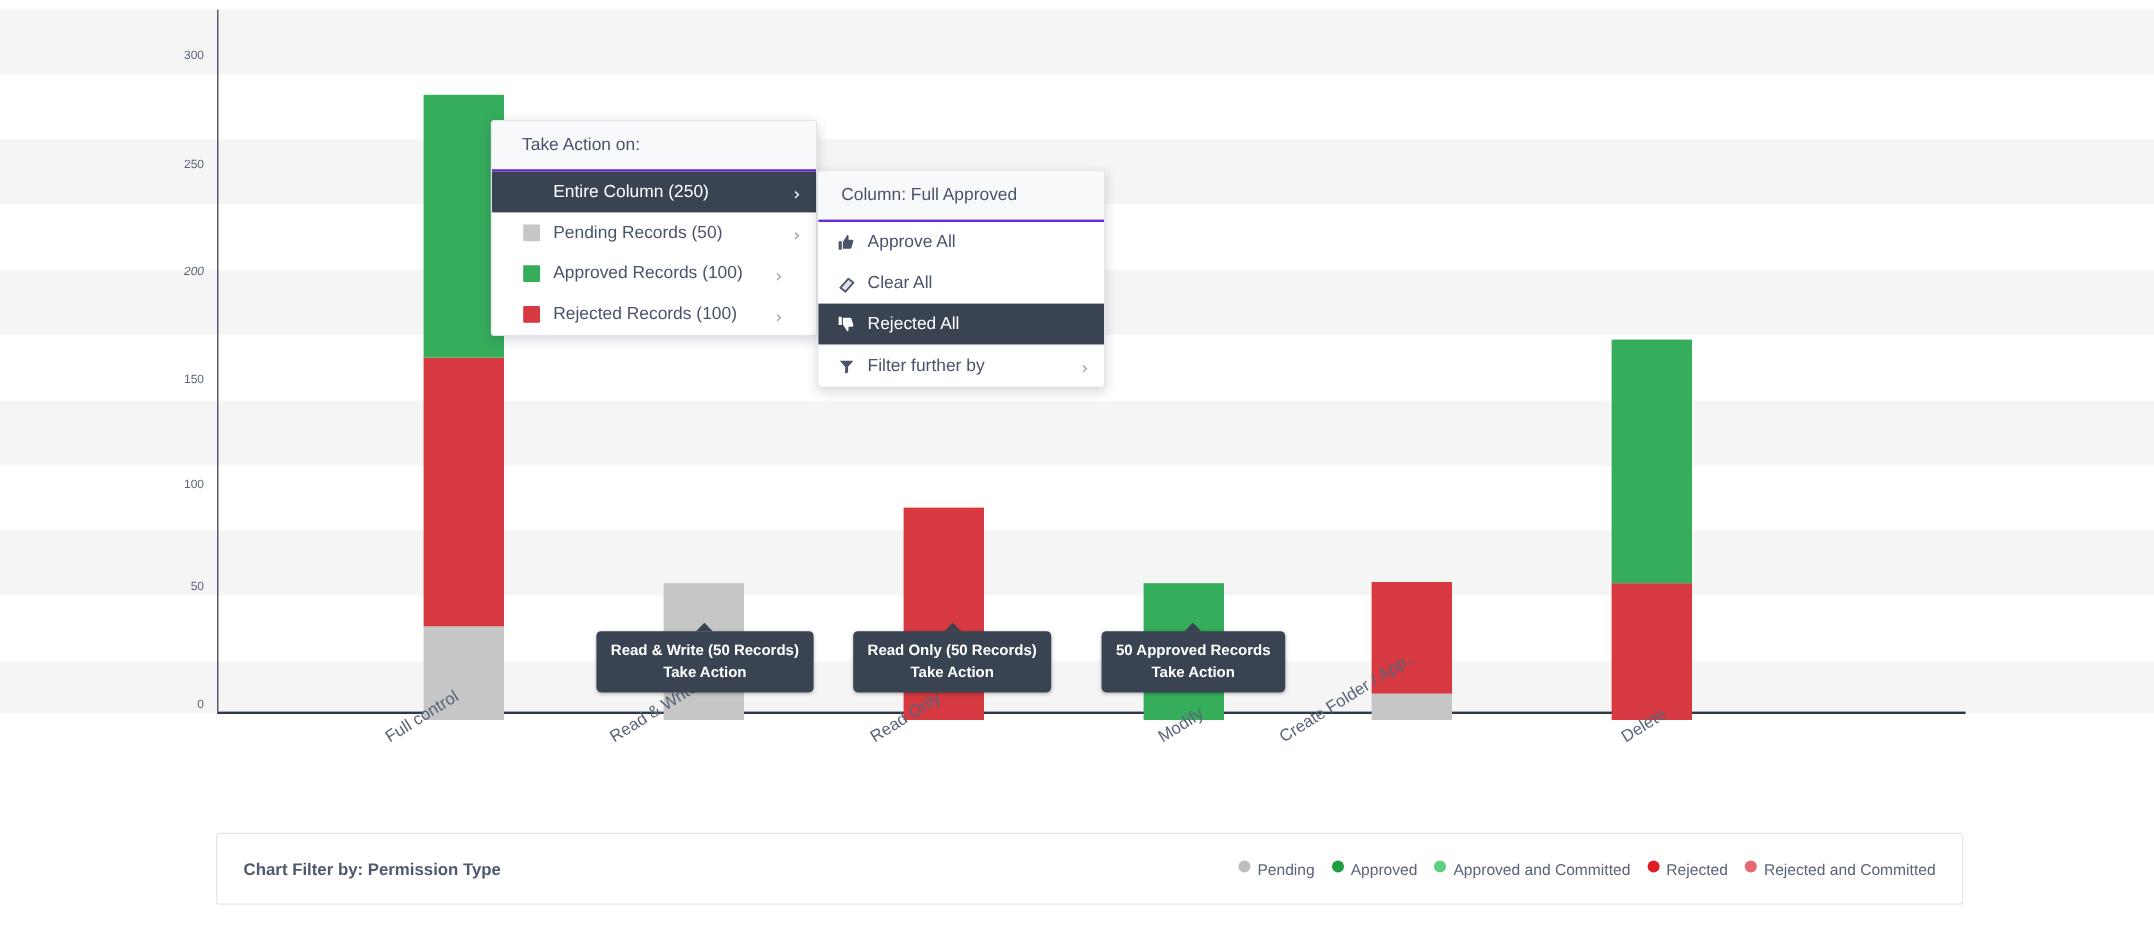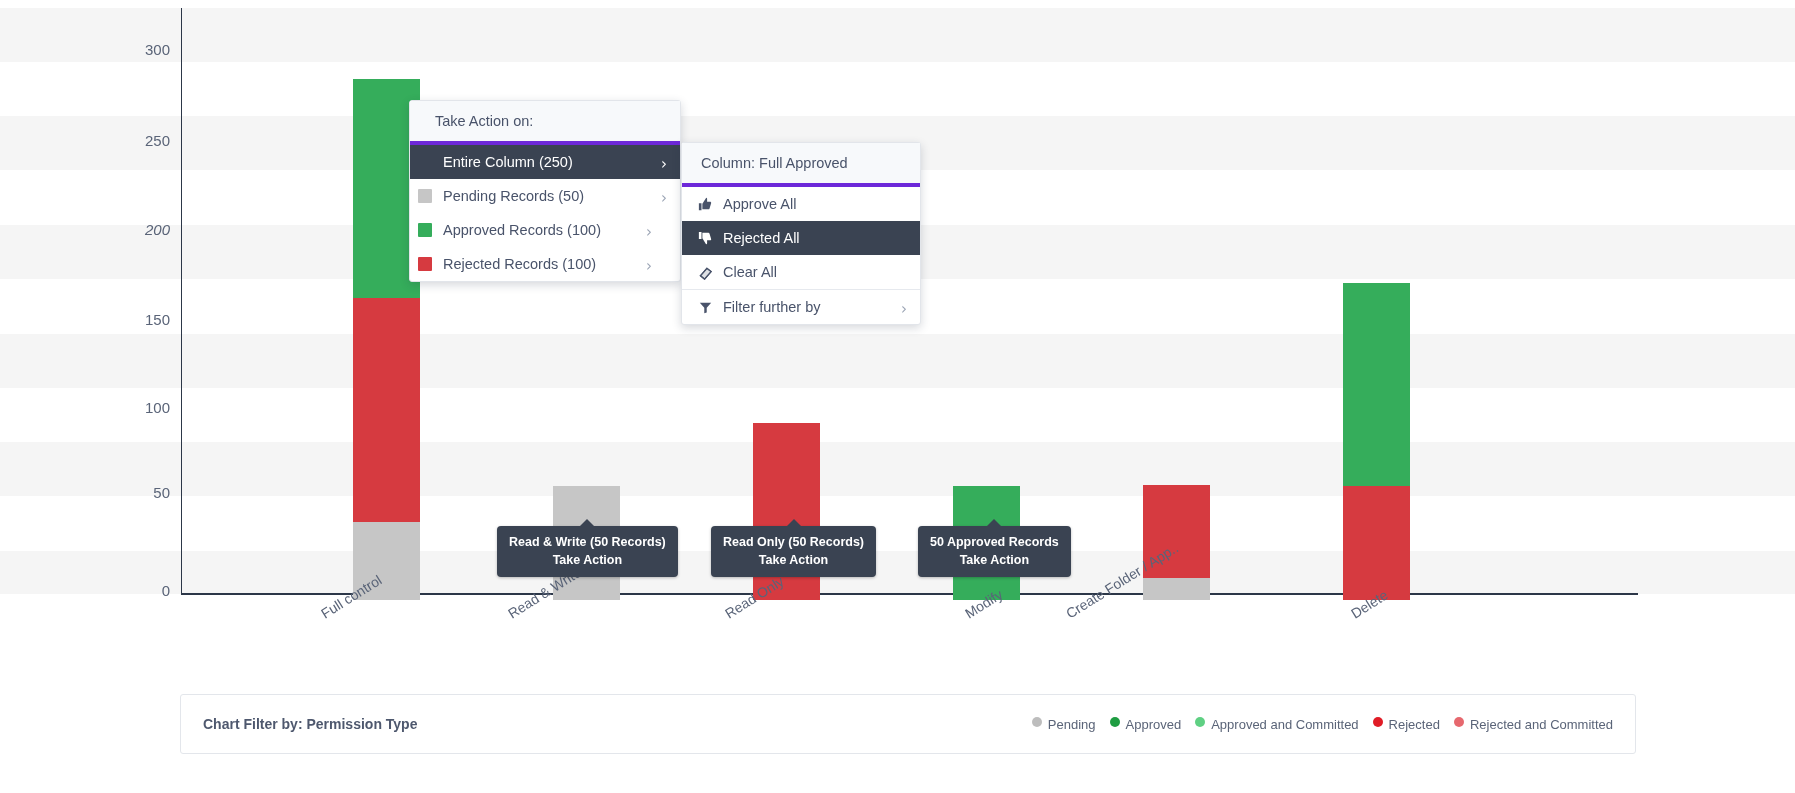--- a/index.html
+++ b/index.html
@@ -45,21 +45,21 @@
     top: 593px;
     width: 1457px;
     height: 2px;
     background: #2c3748;
   }
   .y-tick-label {
     position: absolute;
     right: 0;
     width: 60px;
     text-align: right;
-    font-size: 15px;
+    font-size: 10px;
     color: #5a6478;
     font-family: "Liberation Sans", sans-serif;
     line-height: 1;
   }
   #y-ticks {
     position: absolute;
     left: 105px;
     top: 0;
     width: 65px;
     height: 600px;
@@ -117,21 +117,21 @@
     background: #ffffff;
     border: 1px solid #e2e5ea;
     border-radius: 3px;
     box-shadow: 0 3px 10px rgba(30,40,60,0.18);
     font-size: 14.5px;
     color: #3f4a5c;
     z-index: 40;
   }
   .menu-header {
     background: #f7f9fb;
-    border-bottom: 4px solid #6d28d9;
+    border-bottom: 2px solid #6d28d9;
     padding: 12px 16px 12px 24px;
     font-size: 14.5px;
     color: #49536a;
   }
   .menu-item {
     position: relative;
     display: flex;
     align-items: center;
     padding: 9px 16px 9px 17px;
     cursor: default;
@@ -186,21 +186,21 @@
   #submenu .menu-item { padding: 9px 16px 9px 14px; }
   #submenu .menu-header { padding-left: 19px; }
 
   #mainmenu {
     left: 409px;
     top: 100px;
     width: 270px;
   }
   #mainmenu .menu-header { padding-left: 25px; }
   #mainmenu .menu-item { padding-left: 25px; }
-  #mainmenu .menu-item.indent-sw { padding-left: 8px; }
+  #mainmenu .menu-item.indent-sw { padding-left: 26px; }
 
   
   #filter-bar {
     position: absolute;
     left: 180px;
     top: 694px;
     width: 1456px;
     height: 60px;
     border: 1px solid #e3e6eb;
     border-radius: 3px;
@@ -351,39 +351,39 @@
 
     <div class="menu-item">
       <span class="mi-icon">
         <svg width="14" height="14" viewBox="0 0 16 16" fill="currentColor" aria-hidden="true">
           <path d="M1 7h3v8H1V7zm4 .6L9.2 1c.6-.1 1.2.3 1.2 1v3.4h3.4c.9 0 1.5.8 1.2 1.6l-1.8 6c-.2.6-.7 1-1.3 1H5V7.6z"></path>
         </svg>
       </span>
       <span class="mi-label">Approve All</span>
     </div>
 
-    <div class="menu-item active">
-      <span class="mi-icon">
-        <svg width="14" height="14" viewBox="0 0 16 16" fill="currentColor" aria-hidden="true">
-          <path d="M1 1h3v8H1V1zm4 7.4L9.2 15c.6.1 1.2-.3 1.2-1v-3.4h3.4c.9 0 1.5-.8 1.2-1.6l-1.8-6c-.2-.6-.7-1-1.3-1H5v6.4z"></path>
-        </svg>
-      </span>
-      <span class="mi-label">Rejected All</span>
-    </div>
-
     <div class="menu-item">
       <span class="mi-icon">
         <svg width="15" height="15" viewBox="0 0 16 16" fill="none" stroke="currentColor" stroke-width="1.3" aria-hidden="true">
           <path d="M2.5 11.5 L9.5 3.5 L14 7 L7 15 Z" fill="currentColor" fill-opacity="0.18"></path>
           <path d="M2.5 11.5 L9.5 3.5 L14 7 L7 15 Z"></path>
         </svg>
       </span>
       <span class="mi-label">Clear All</span>
     </div>
 
+    <div class="menu-item active">
+      <span class="mi-icon">
+        <svg width="14" height="14" viewBox="0 0 16 16" fill="currentColor" aria-hidden="true">
+          <path d="M1 1h3v8H1V1zm4 7.4L9.2 15c.6.1 1.2-.3 1.2-1v-3.4h3.4c.9 0 1.5-.8 1.2-1.6l-1.8-6c-.2-.6-.7-1-1.3-1H5v6.4z"></path>
+        </svg>
+      </span>
+      <span class="mi-label">Rejected All</span>
+    </div>
+
     <div class="menu-sep"></div>
 
     <div class="menu-item">
       <span class="mi-icon">
         <svg width="13" height="13" viewBox="0 0 16 16" fill="currentColor" aria-hidden="true">
           <path d="M1 2h14l-5.5 6.2V14l-3 1.2V8.2z"></path>
         </svg>
       </span>
       <span class="mi-label">Filter further by</span>
       <span class="chev">›</span>

